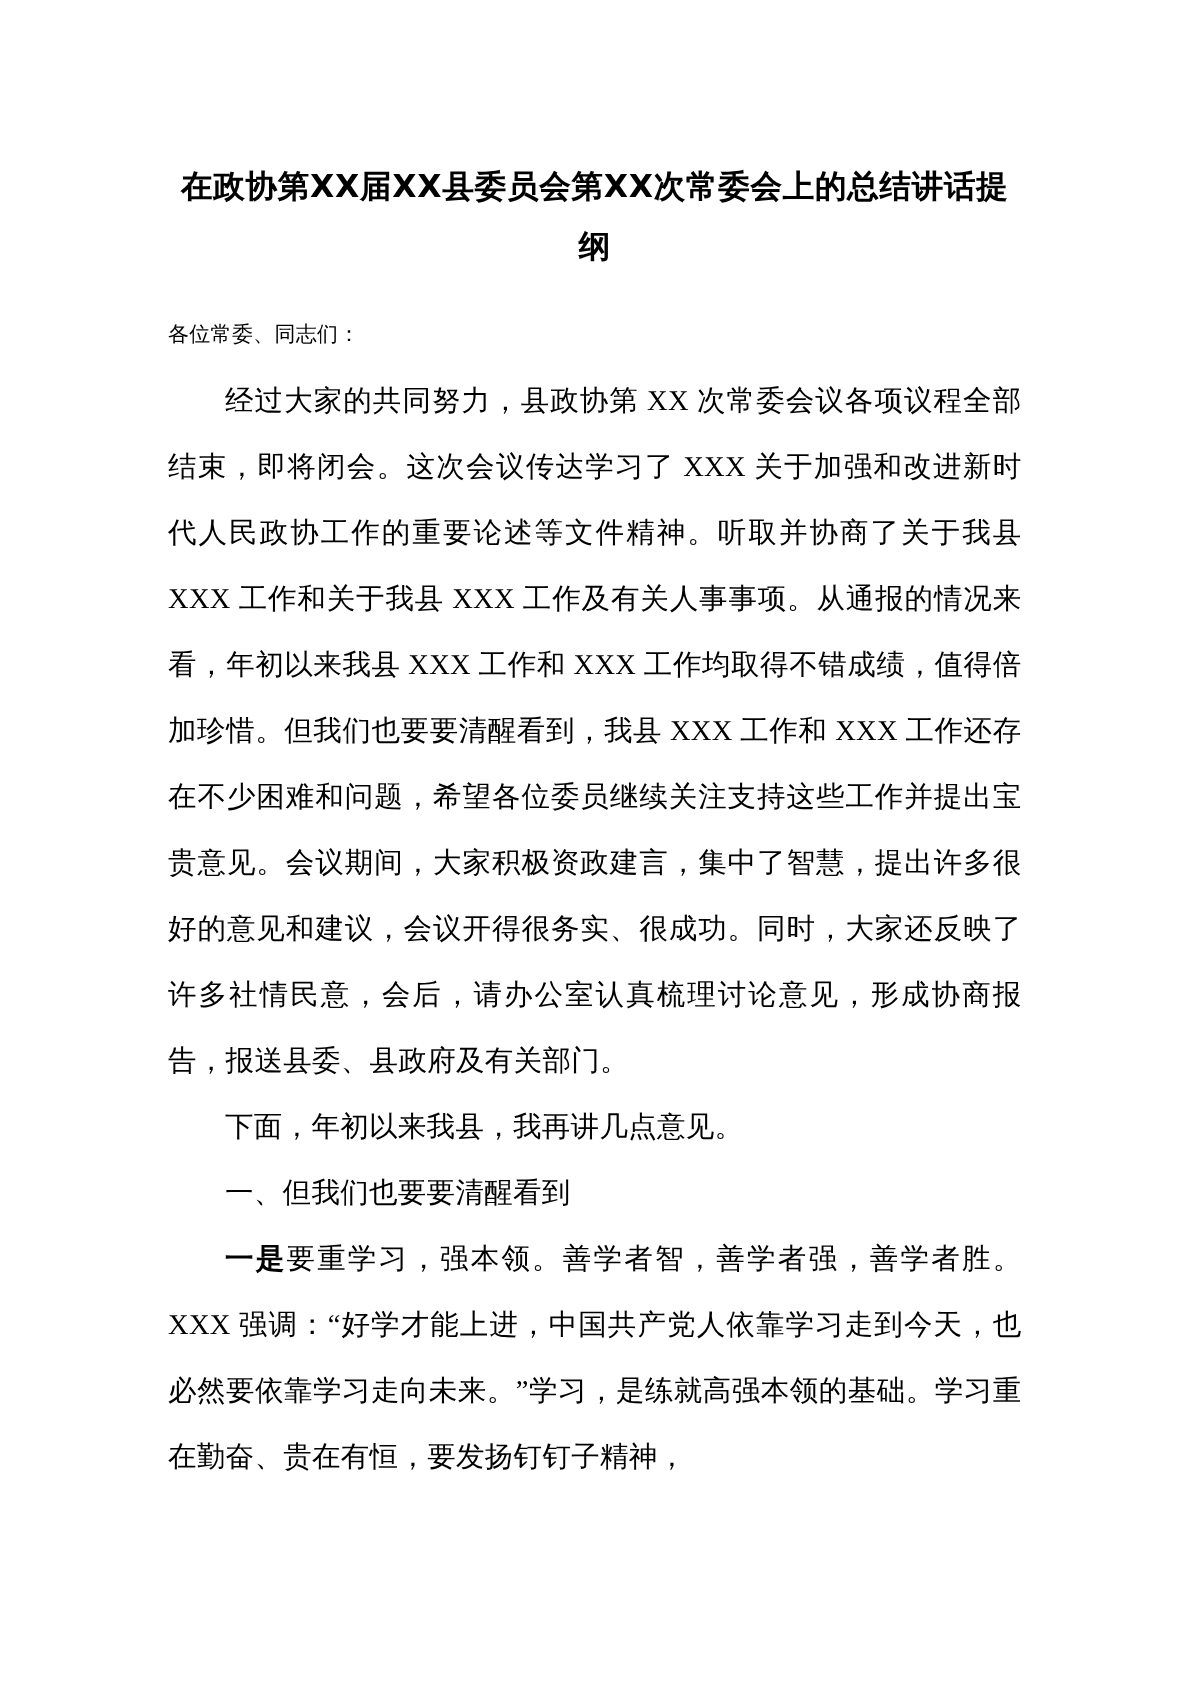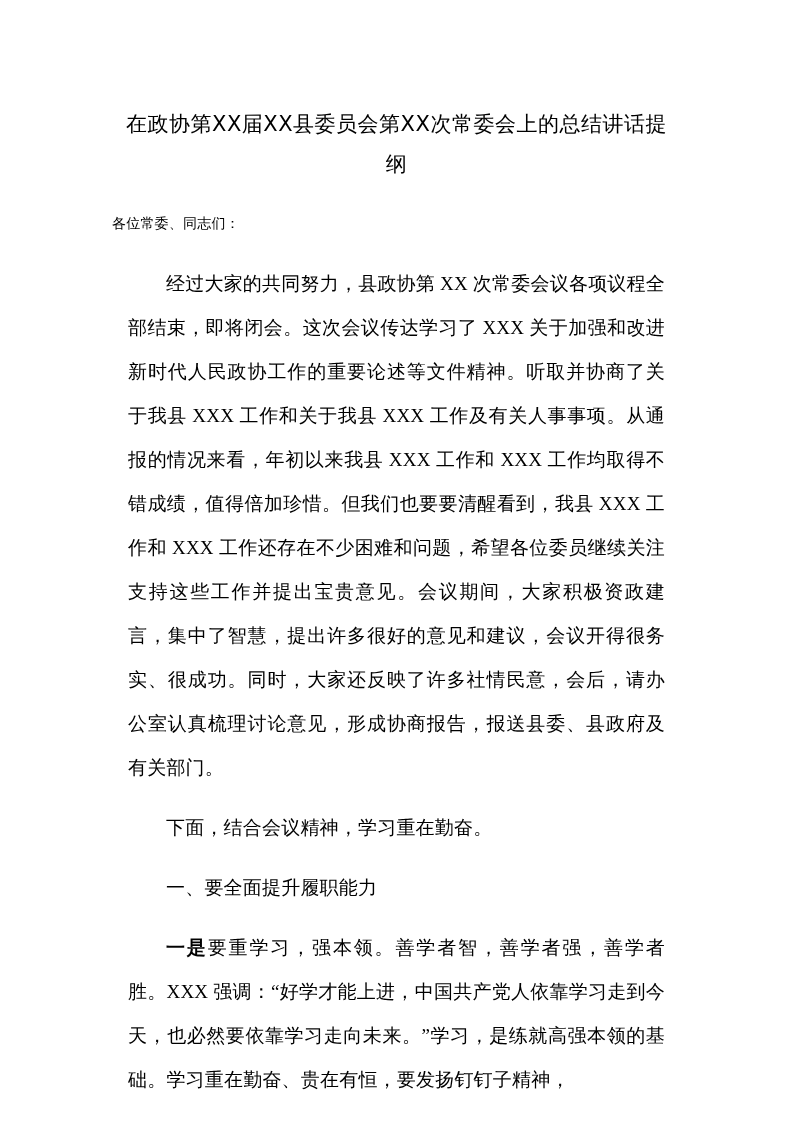--- a/index.html
+++ b/index.html
@@ -17,40 +17,40 @@
   .page {
     position: relative;
     width: 793px;
     height: 1122px;
     box-sizing: border-box;
     padding: 104px 112px 60px 112px;
     background: #ffffff;
   }
   .doc-title {
     font-family: "DejaVu Sans", "Liberation Sans", sans-serif;
-    font-weight: normal;
+    font-weight: bold;
     font-size: 21px;
     line-height: 40px;
     text-align: center;
     letter-spacing: 0.5px;
     margin: 0 0 18px 0;
     padding: 0 4px;
   }
   .salutation {
     font-size: 14px;
     line-height: 44px;
     margin: 0 0 0 0;
     text-align: justify;
     text-justify: inter-ideograph;
     letter-spacing: 0.2px;
   }
   .para {
     font-size: 19px;
     line-height: 44px;
-    margin: 16px;
+    margin: 0;
     text-indent: 2em;
     text-align: justify;
     text-justify: inter-ideograph;
     letter-spacing: 0.2px;
   }
   .lead-bold {
     font-family: Liberation Serif, serif;
     font-weight: bold;
   }
 </style>
@@ -58,19 +58,19 @@
 <body>
 
 <div class="page">
 
   <h1 class="doc-title">在政协第XX届XX县委员会第XX次常委会上的总结讲话提纲</h1>
 
   <p class="salutation">各位常委、同志们：</p>
 
   <p class="para">经过大家的共同努力，县政协第 XX 次常委会议各项议程全部结束，即将闭会。这次会议传达学习了 XXX 关于加强和改进新时代人民政协工作的重要论述等文件精神。听取并协商了关于我县 XXX 工作和关于我县 XXX 工作及有关人事事项。从通报的情况来看，年初以来我县 XXX 工作和 XXX 工作均取得不错成绩，值得倍加珍惜。但我们也要要清醒看到，我县 XXX 工作和 XXX 工作还存在不少困难和问题，希望各位委员继续关注支持这些工作并提出宝贵意见。会议期间，大家积极资政建言，集中了智慧，提出许多很好的意见和建议，会议开得很务实、很成功。同时，大家还反映了许多社情民意，会后，请办公室认真梳理讨论意见，形成协商报告，报送县委、县政府及有关部门。</p>
 
-  <p class="para">下面，结合会议精神，学习重在勤奋。</p>
+  <p class="para">下面，年初以来我县，我再讲几点意见。</p>
 
-  <p class="para">一、要全面提升履职能力</p>
+  <p class="para">一、但我们也要要清醒看到</p>
 
   <p class="para"><span class="lead-bold">一是</span><span>要重学习，强本领。善学者智，善学者强，善学者胜。XXX 强调：“好学才能上进，中国共产党人依靠学习走到今天，也必然要依靠学习走向未来。”学习，是练就高强本领的基础。学习重在勤奋、贵在有恒，要发扬钉钉子精神，</span></p>
 
 </div>
 
 </body></html>

